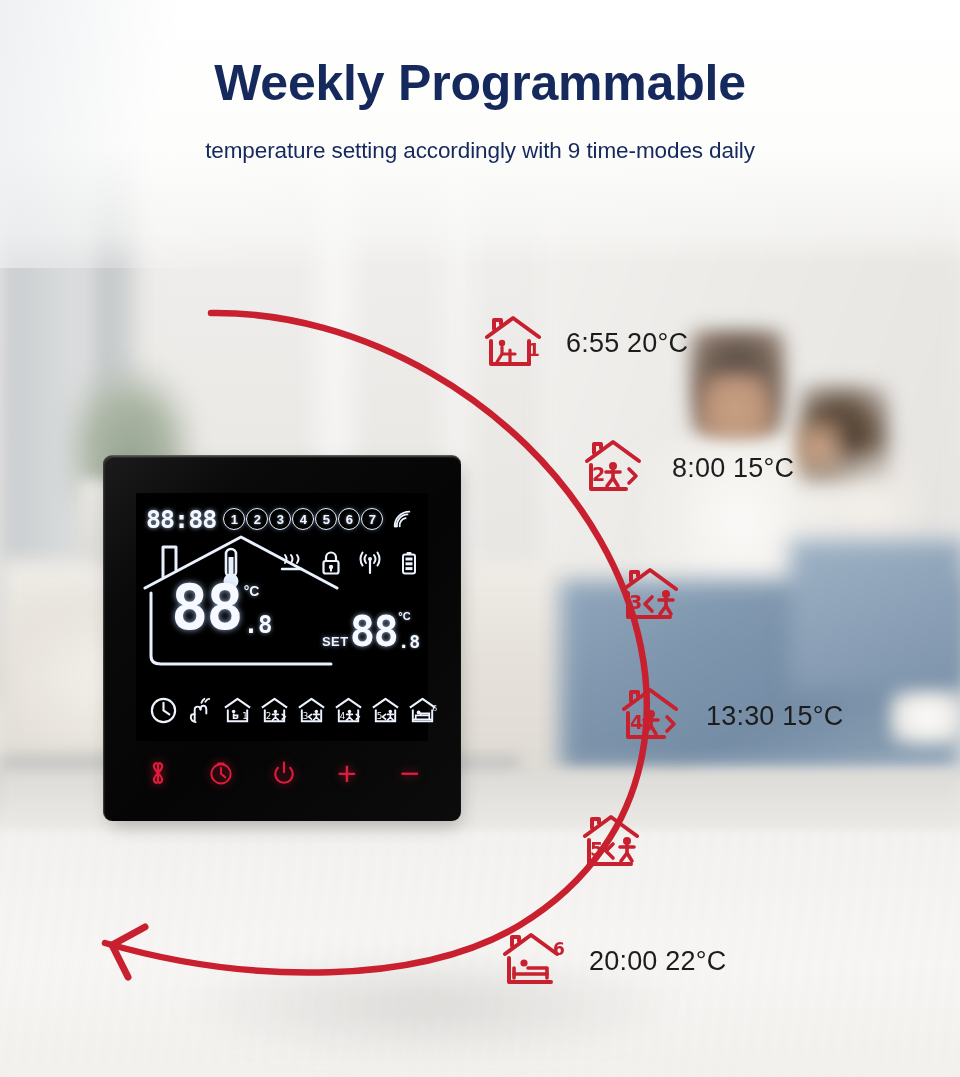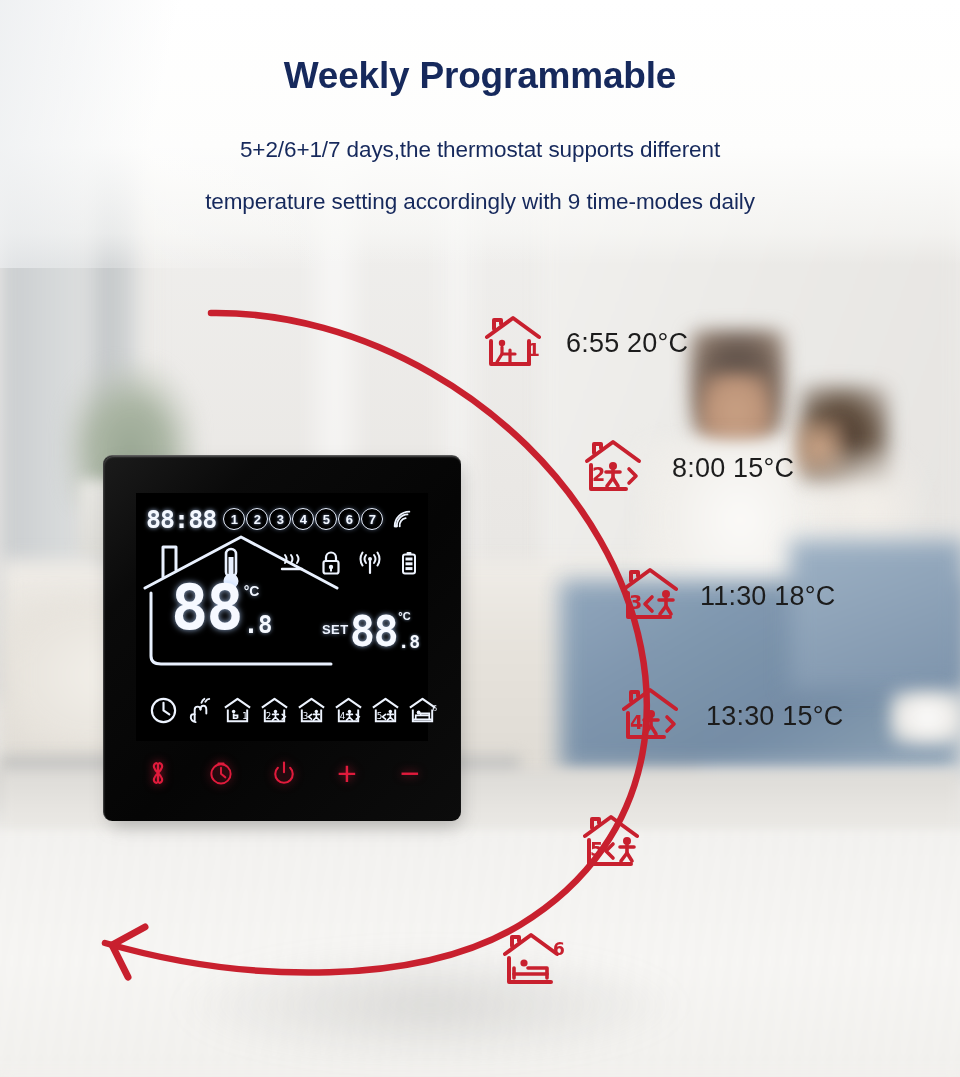--- a/index.html
+++ b/index.html
@@ -177,21 +177,21 @@
   }
 
   
   #header {
     position: absolute;
     left: 0; top: 0; width: 960px;
     text-align: center;
     z-index: 6;
   }
   #page-title {
-    font-size: 37px;
+    font-size: 50px;
     font-weight: bold;
     color: #16295c;
     letter-spacing: -0.2px;
     margin-top: 57px;
     line-height: 1.05;
   }
   .subtitle-line {
     font-size: 22.5px;
     color: #16295c;
     line-height: 1;
@@ -313,21 +313,21 @@
     font-size: 24px; font-weight: bold; color: #f6f9ff;
     text-shadow: 0 0 4px rgba(180,210,255,.7); line-height: 1;
   }
   .temp-set {
     position: absolute;
     right: 8px; top: 118px;
     display: flex; align-items: flex-end;
   }
   .set-label {
     font-size: 13px; font-weight: bold; color: #eef4ff;
-    margin-bottom: 14px; margin-right: 1px; letter-spacing: .5px;
+    margin-bottom: 2px; margin-right: 1px; letter-spacing: .5px;
     text-shadow: 0 0 4px rgba(180,210,255,.7);
   }
   .seg-set {
     font-family: "DejaVu Sans Mono", monospace;
     font-size: 42px; font-weight: bold; color: #f6f9ff;
     line-height: .88; letter-spacing: -1.5px;
     text-shadow: 0 0 5px rgba(180,210,255,.8);
   }
   .unit-stack-sm {
     display: flex; flex-direction: column; justify-content: space-between;
@@ -419,21 +419,20 @@
   <div class="bg-sofa-base"></div>
   <div class="bg-floor"></div>
   <div class="bg-rug"></div>
   <div class="bg-rug-shade"></div>
   <div class="bg-header-band"></div>
   <div class="bg-header-sheen"></div>
 </div>
 
 <div id="header">
   <div id="page-title">Weekly Programmable</div>
-  <div id="subtitle-1" class="subtitle-line">5+2/6+1/7 days,the thermostat supports different</div>
   <div id="subtitle-2" class="subtitle-line">temperature setting accordingly with 9 time-modes daily</div>
 </div>
 
 <svg id="arc-layer" width="960" height="1077" viewBox="0 0 960 1077">
   <path d="M 211 313
            C 360 311, 520 400, 600 540
            C 680 680, 660 840, 520 925
            C 420 985, 250 985, 105 943" fill="none" stroke="#c8202e" stroke-width="6.5" stroke-linecap="round"></path>
   <path d="M 112 945 L 145 927 M 112 945 L 128 977" fill="none" stroke="#c8202e" stroke-width="7" stroke-linecap="round" stroke-linejoin="round"></path>
 </svg>
@@ -672,21 +671,20 @@
       </g>
       <text x="7" y="44" font-size="19" font-weight="bold" fill="#c8202e" font-family="DejaVu Sans, sans-serif">3</text>
       <path d="M30 32 L 23 39 L 30 46" fill="none" stroke="#c8202e" stroke-width="3.6" stroke-linecap="round" stroke-linejoin="round"></path>
       <circle cx="44" cy="29" r="4" fill="#c8202e"></circle>
       <g fill="none" stroke="#c8202e" stroke-width="3.6" stroke-linecap="round">
         <path d="M44 33 L 44 41"></path>
         <path d="M44 41 L 49 49 M44 41 L 38 49"></path>
         <path d="M37 35 L 51 35"></path>
       </g>
     </svg>
-    <span class="sched-text">11:30 18°C</span>
   </div>
 
   <div class="sched-item" id="sched-4">
     <svg class="sched-icon" viewBox="0 0 62 62">
       <g fill="none" stroke="#c8202e" stroke-width="4" stroke-linecap="round" stroke-linejoin="round">
         <path d="M2 24 L 28 5 L 54 24"></path>
         <path d="M9 16 L 9 7 L 16 7 L 16 11"></path>
         <path d="M6 28 L 6 52 L 42 52"></path>
       </g>
       <text x="8" y="44" font-size="19" font-weight="bold" fill="#c8202e" font-family="DejaVu Sans, sans-serif">4</text>
@@ -727,14 +725,15 @@
         <path d="M6 28 L 6 52 L 48 52"></path>
       </g>
       <circle cx="21" cy="33" r="3.6" fill="#c8202e"></circle>
       <g fill="none" stroke="#c8202e" stroke-width="3.6" stroke-linecap="round" stroke-linejoin="round">
         <path d="M11 48 L 11 38"></path>
         <path d="M11 44 L 44 44 L 44 48"></path>
         <path d="M25 38 L 44 38 L 44 44"></path>
       </g>
       <text x="50" y="25" font-size="17" font-weight="bold" fill="#c8202e" font-family="DejaVu Sans, sans-serif">6</text>
     </svg>
+    <span class="sched-text">20:00 22°C</span>
   </div>
 </div>
 
 </body></html>

